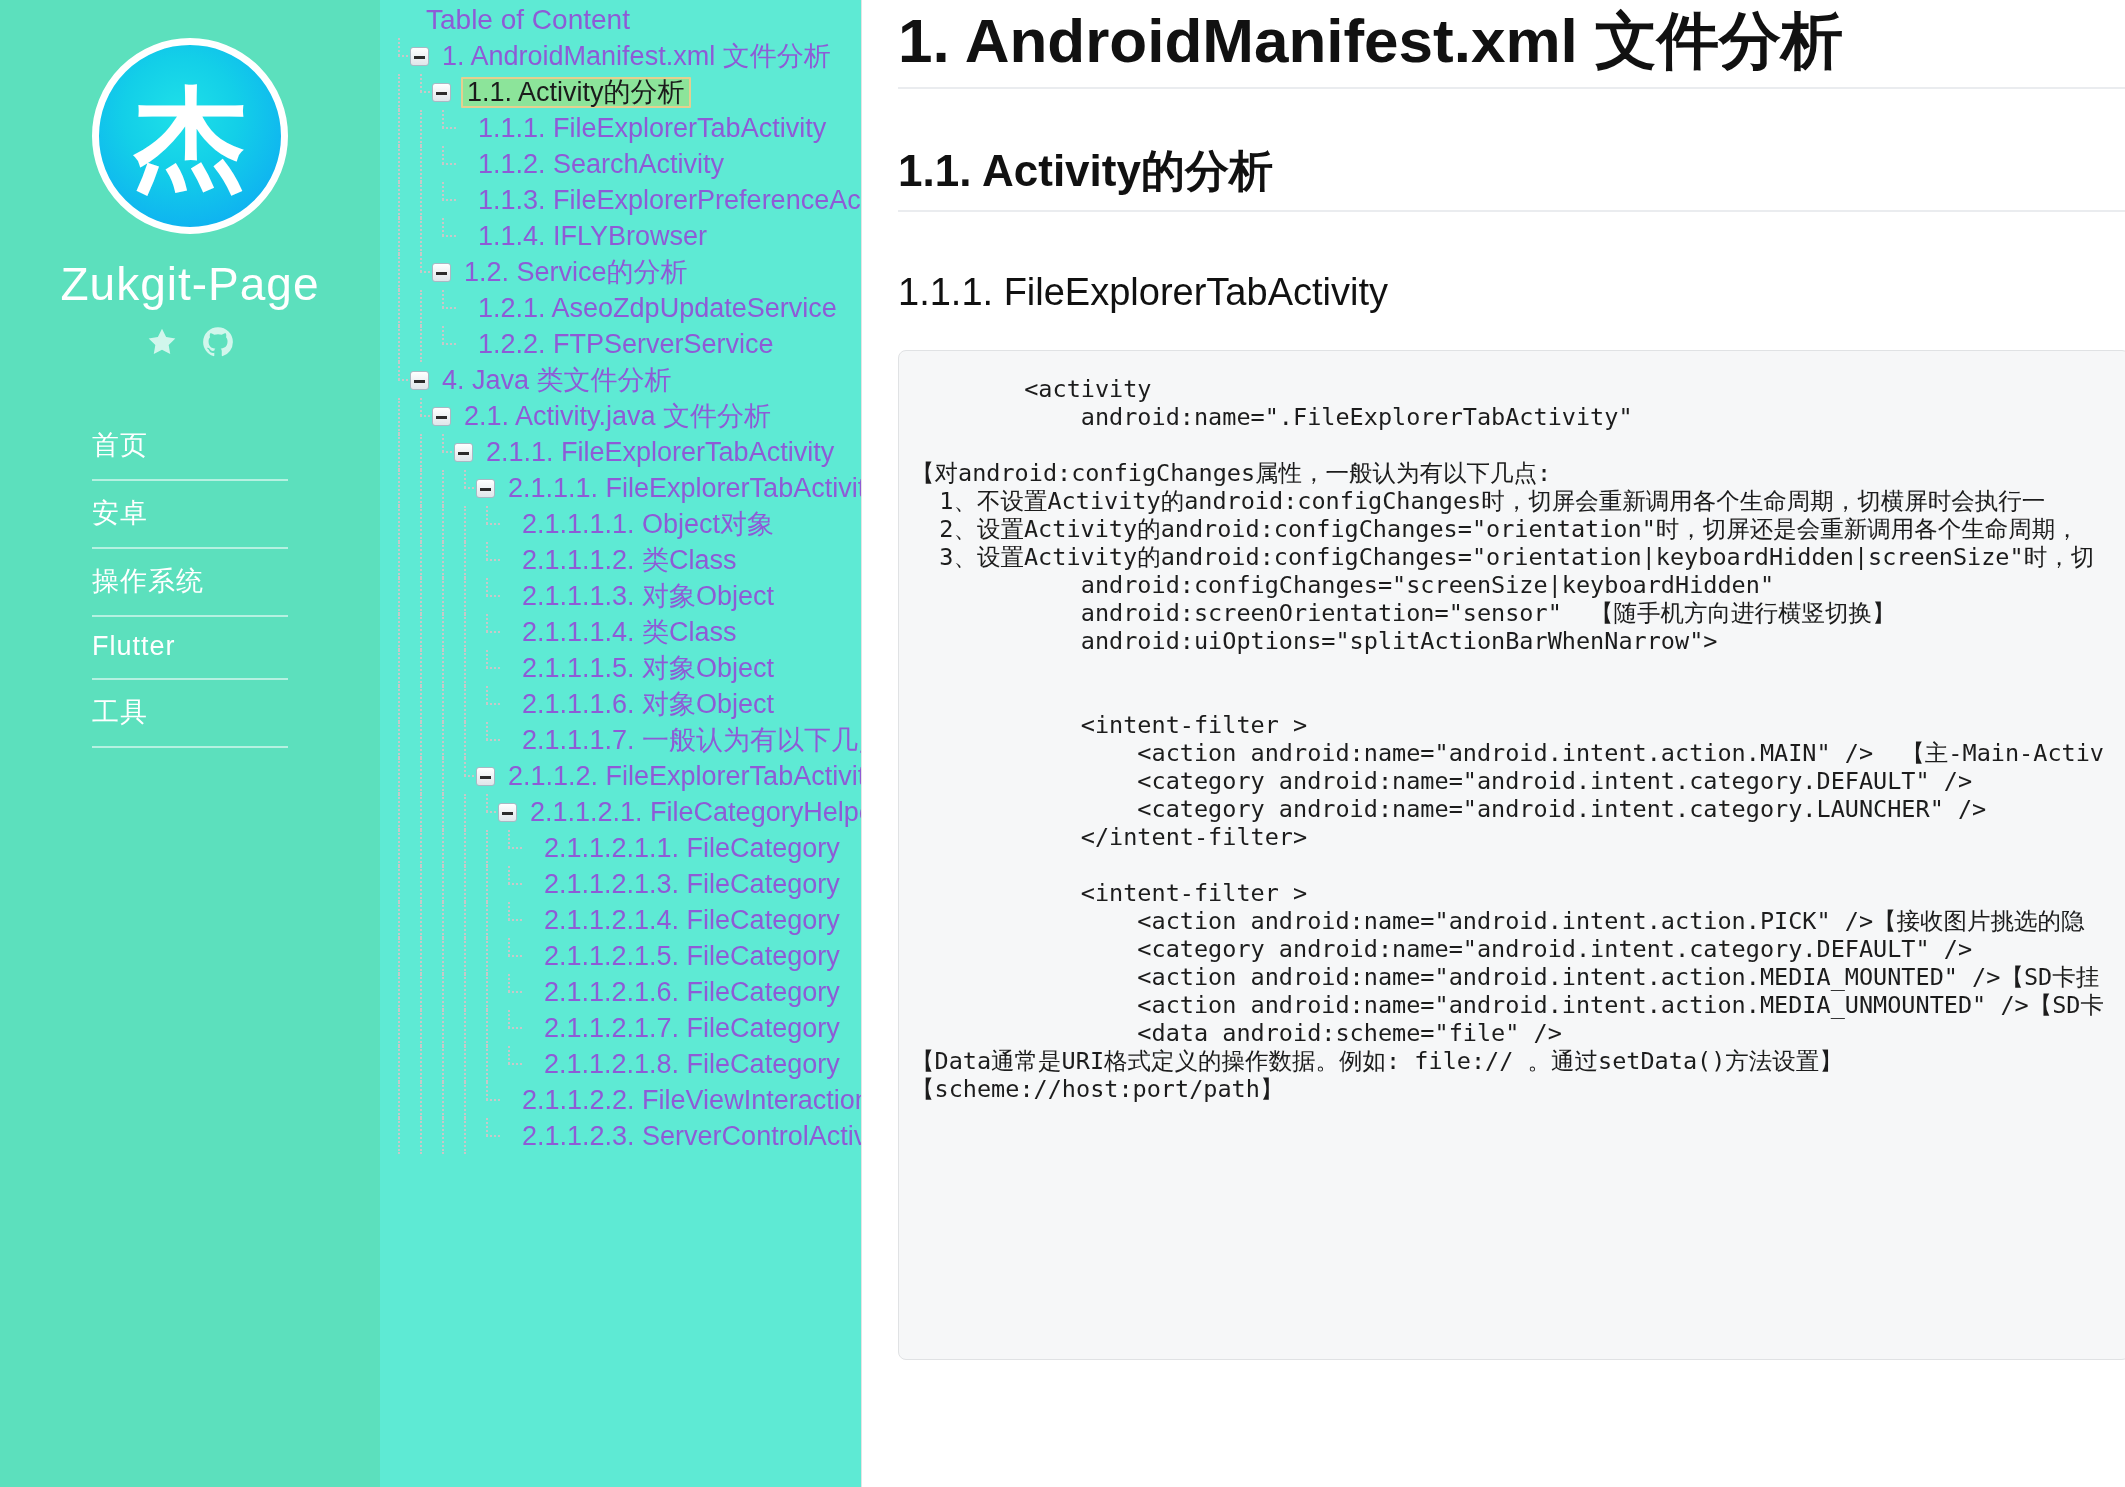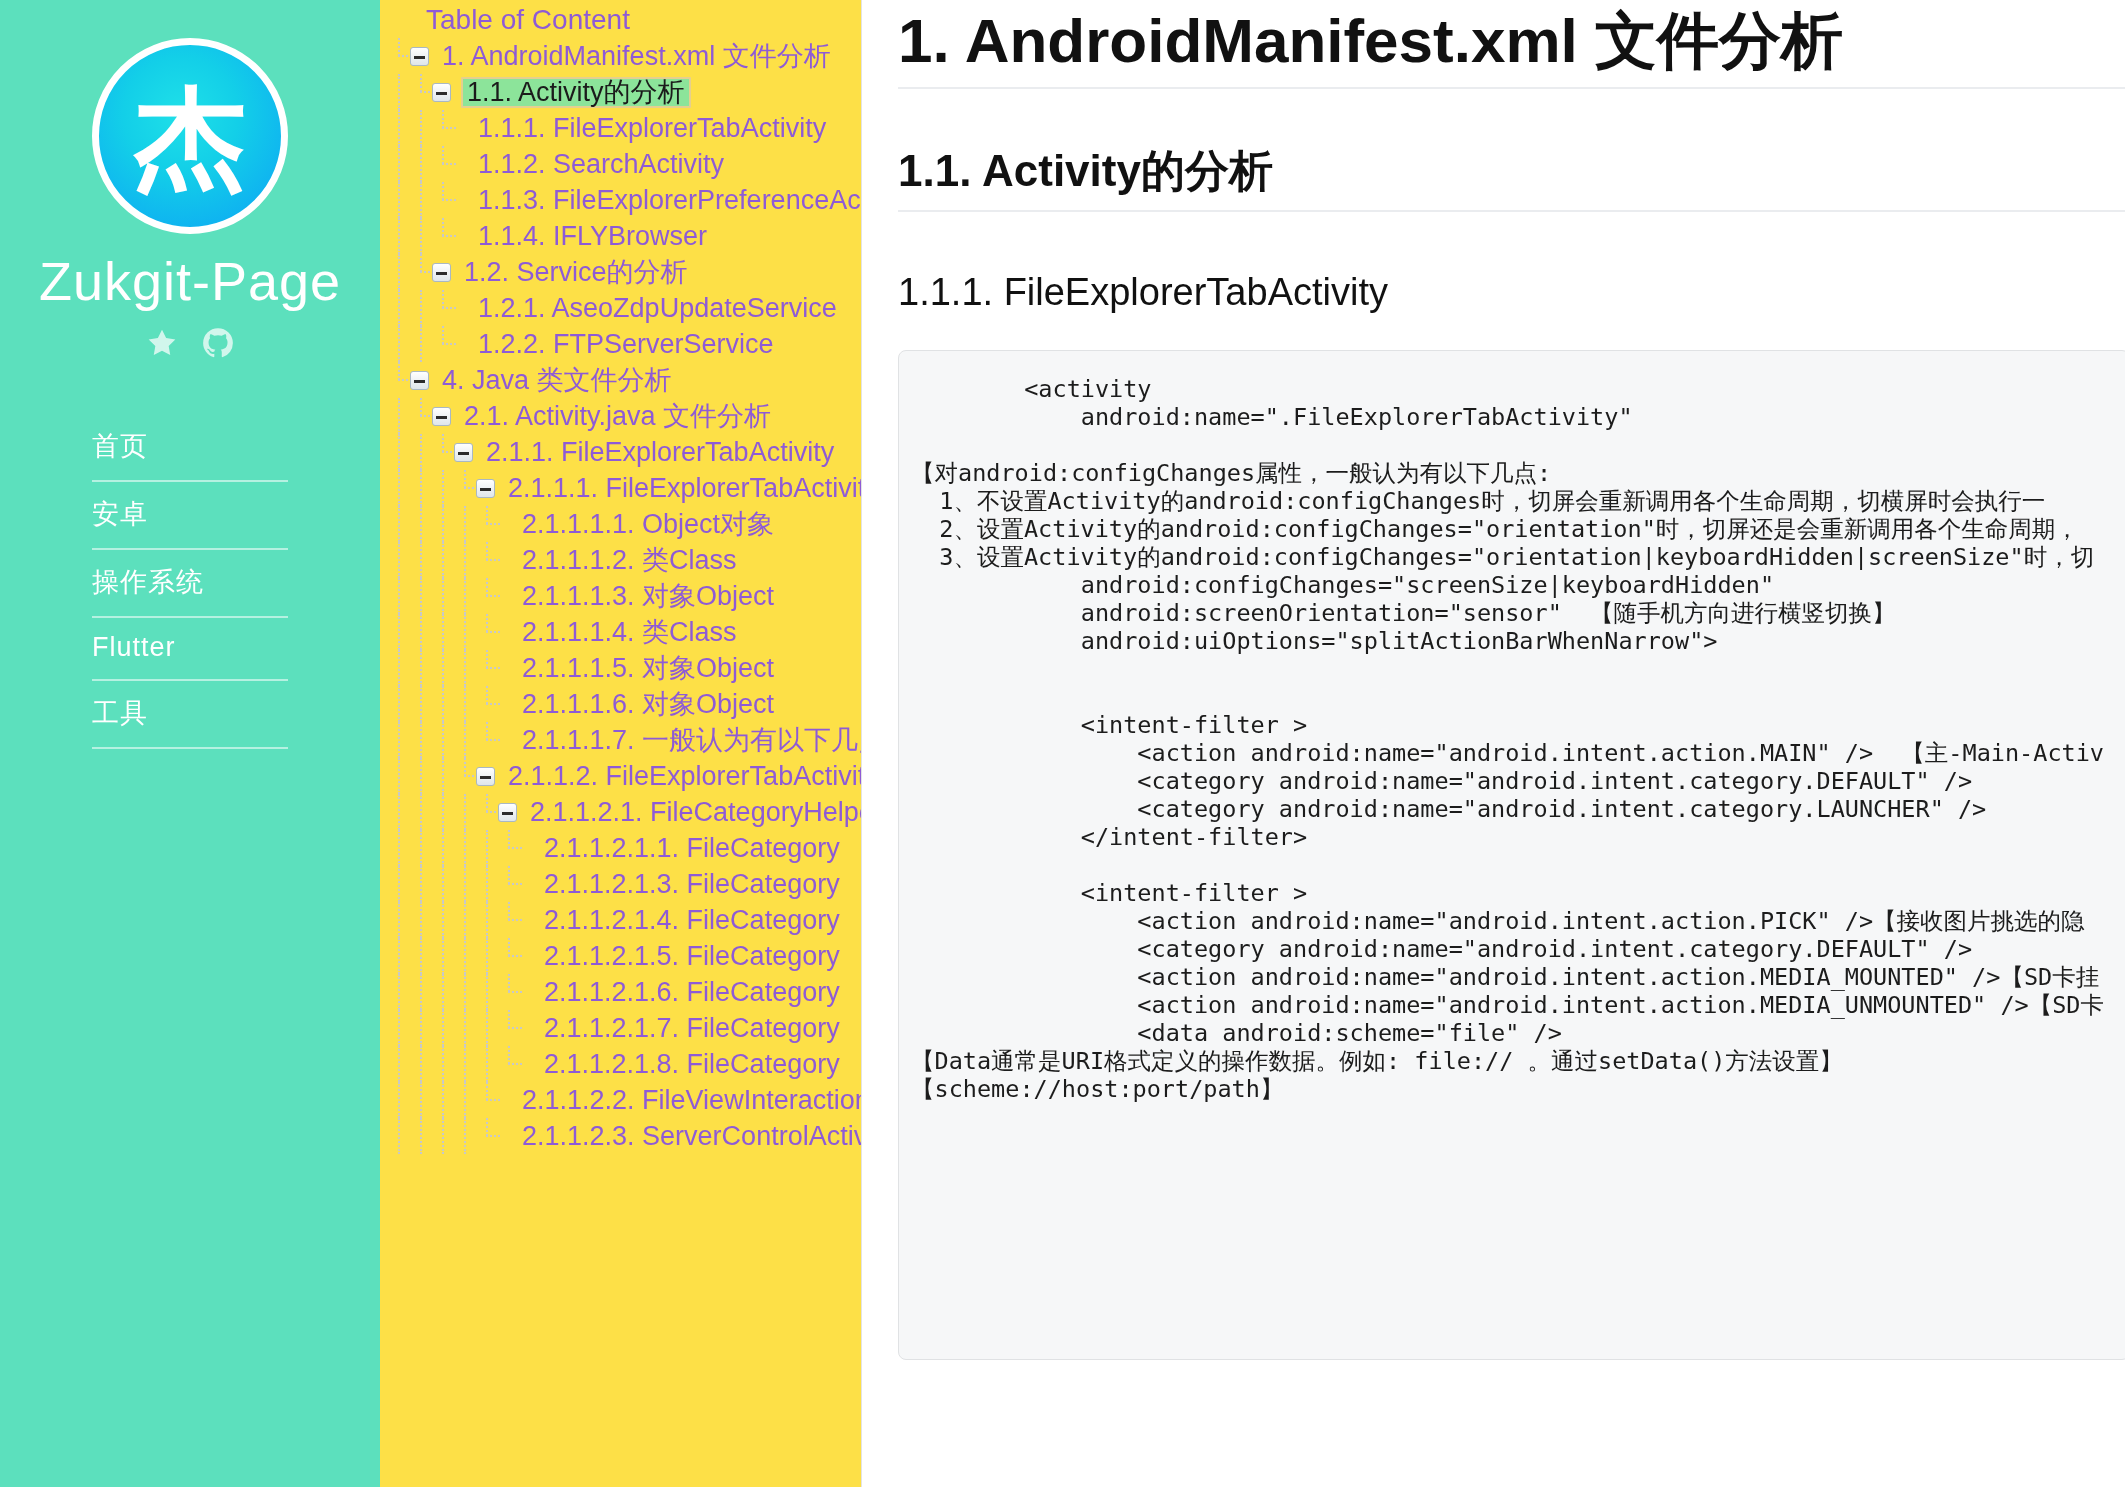--- a/index.html
+++ b/index.html
@@ -33,23 +33,23 @@
     color: #ffffff;
     font-size: 112px;
     line-height: 1;
     font-weight: 700;
     font-family: "DejaVu Sans", sans-serif;
     margin-top: 4px;
     letter-spacing: 0;
   }
   .site-title {
     color: #ffffff;
-    font-size: 54px;
+    font-size: 46px;
     font-weight: 400;
-    margin-top: 16px;
+    margin-top: 23px;
     letter-spacing: 1px;
     white-space: nowrap;
   }
   .social-row {
     margin-top: 14px;
     display: flex; align-items: center; justify-content: center; gap: 22px;
   }
   .social-row .ic { opacity: .72; display: inline-flex; }
   .social-row svg { display: block; }
 
@@ -61,21 +61,21 @@
     padding: 14px 0 16px 0;
     border-bottom: 2px solid rgba(255,255,255,.55);
     white-space: nowrap;
     letter-spacing: 1px;
   }
   .nav-item.last { }
 
   
   .toc {
     width: 482px; min-width: 482px; height: 1487px;
-    background: #fde047;
+    background: #5eead4;
     border-right: 1px solid #e3e3e3;
     overflow: hidden;
     position: relative;
     padding-top: 2px;
   }
   .toc-inner { width: 900px; padding-left: 8px; }
   .toc-row {
     height: 36px;
     display: flex; align-items: center;
     white-space: nowrap;

